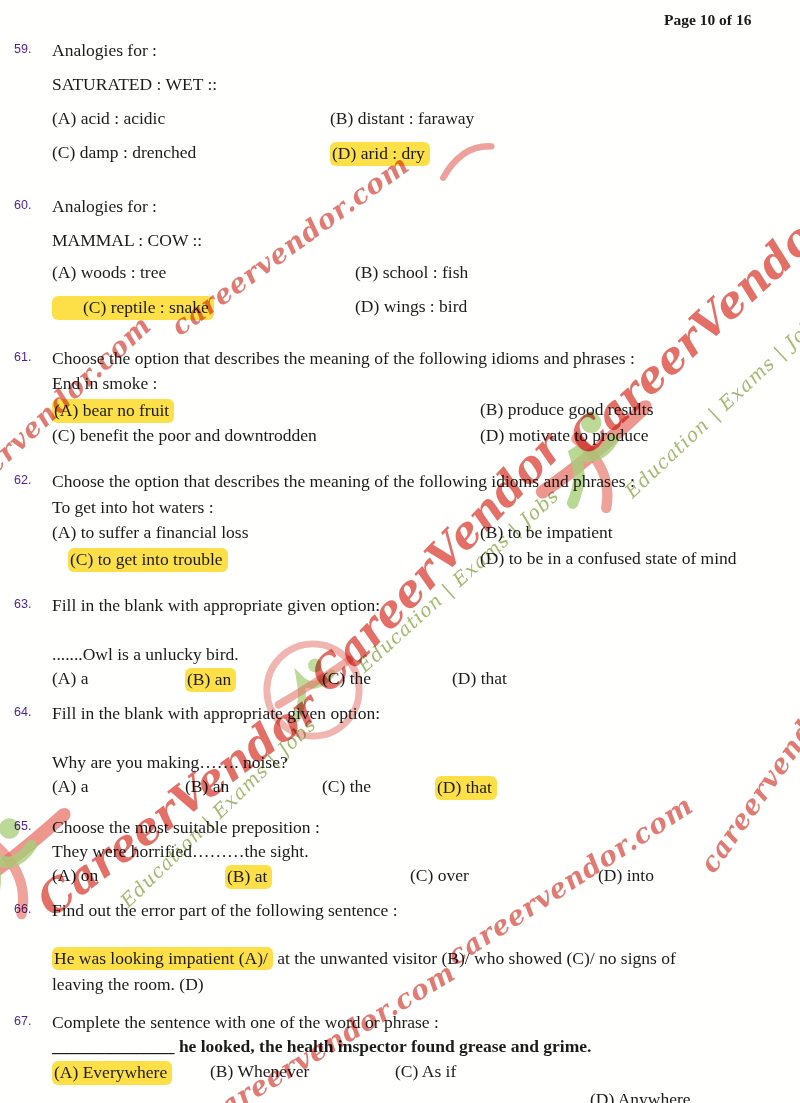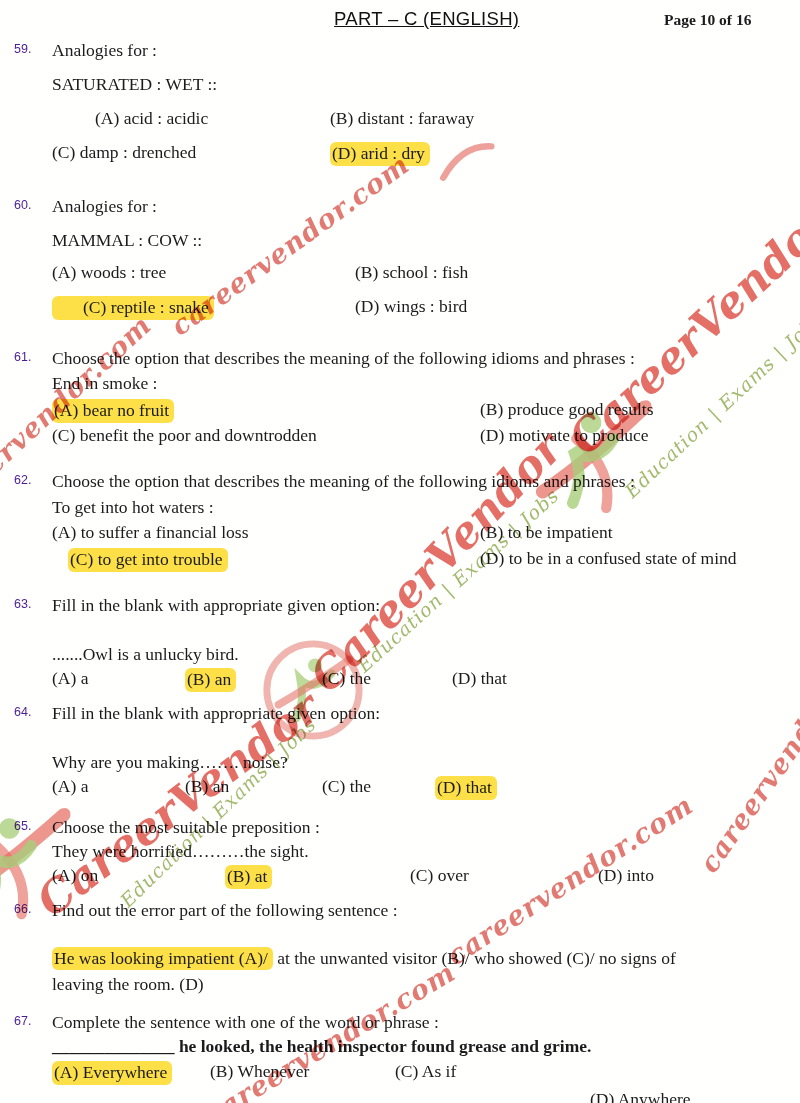--- a/index.html
+++ b/index.html
@@ -20,28 +20,27 @@
   .wm-brand{font-family:"DejaVu Serif",serif;font-style:italic;font-weight:bold;font-size:44px;
             color:rgba(219,70,60,.78);}
   .wm-tag{font-family:"DejaVu Serif",serif;font-style:italic;font-size:19px;letter-spacing:1px;
           color:rgba(139,168,74,.8);}
 </style>
 </head>
 <body>
 
 <div class="page">
 
-  <div class="title">PART – C (ENGLISH)</div>
   <div class="pagenum">Page 10 of 16</div>
 
   <div>
     <span class="qnum" style="left:14px;top:42px;">59.</span>
     <span class="ln" style="left:52px;top:40px;">Analogies for :</span>
     <span class="ln" style="left:52px;top:74px;">SATURATED : WET ::</span>
-    <span class="opt" style="left:52px;top:108px;margin-left:43px;">(A) acid : acidic</span>
+    <span class="opt" style="left:52px;top:108px;">(A) acid : acidic</span>
     <span class="opt" style="left:330px;top:108px;">(B) distant : faraway</span>
     <span class="opt" style="left:52px;top:142px;">(C) damp : drenched</span>
     <span class="opt hl" style="left:330px;top:142px;">(D) arid : dry</span>
   </div>
 
   <div>
     <span class="qnum" style="left:14px;top:198px;">60.</span>
     <span class="ln" style="left:52px;top:196px;">Analogies for :</span>
     <span class="ln" style="left:52px;top:230px;">MAMMAL : COW ::</span>
     <span class="opt" style="left:52px;top:262px;">(A) woods : tree</span>

